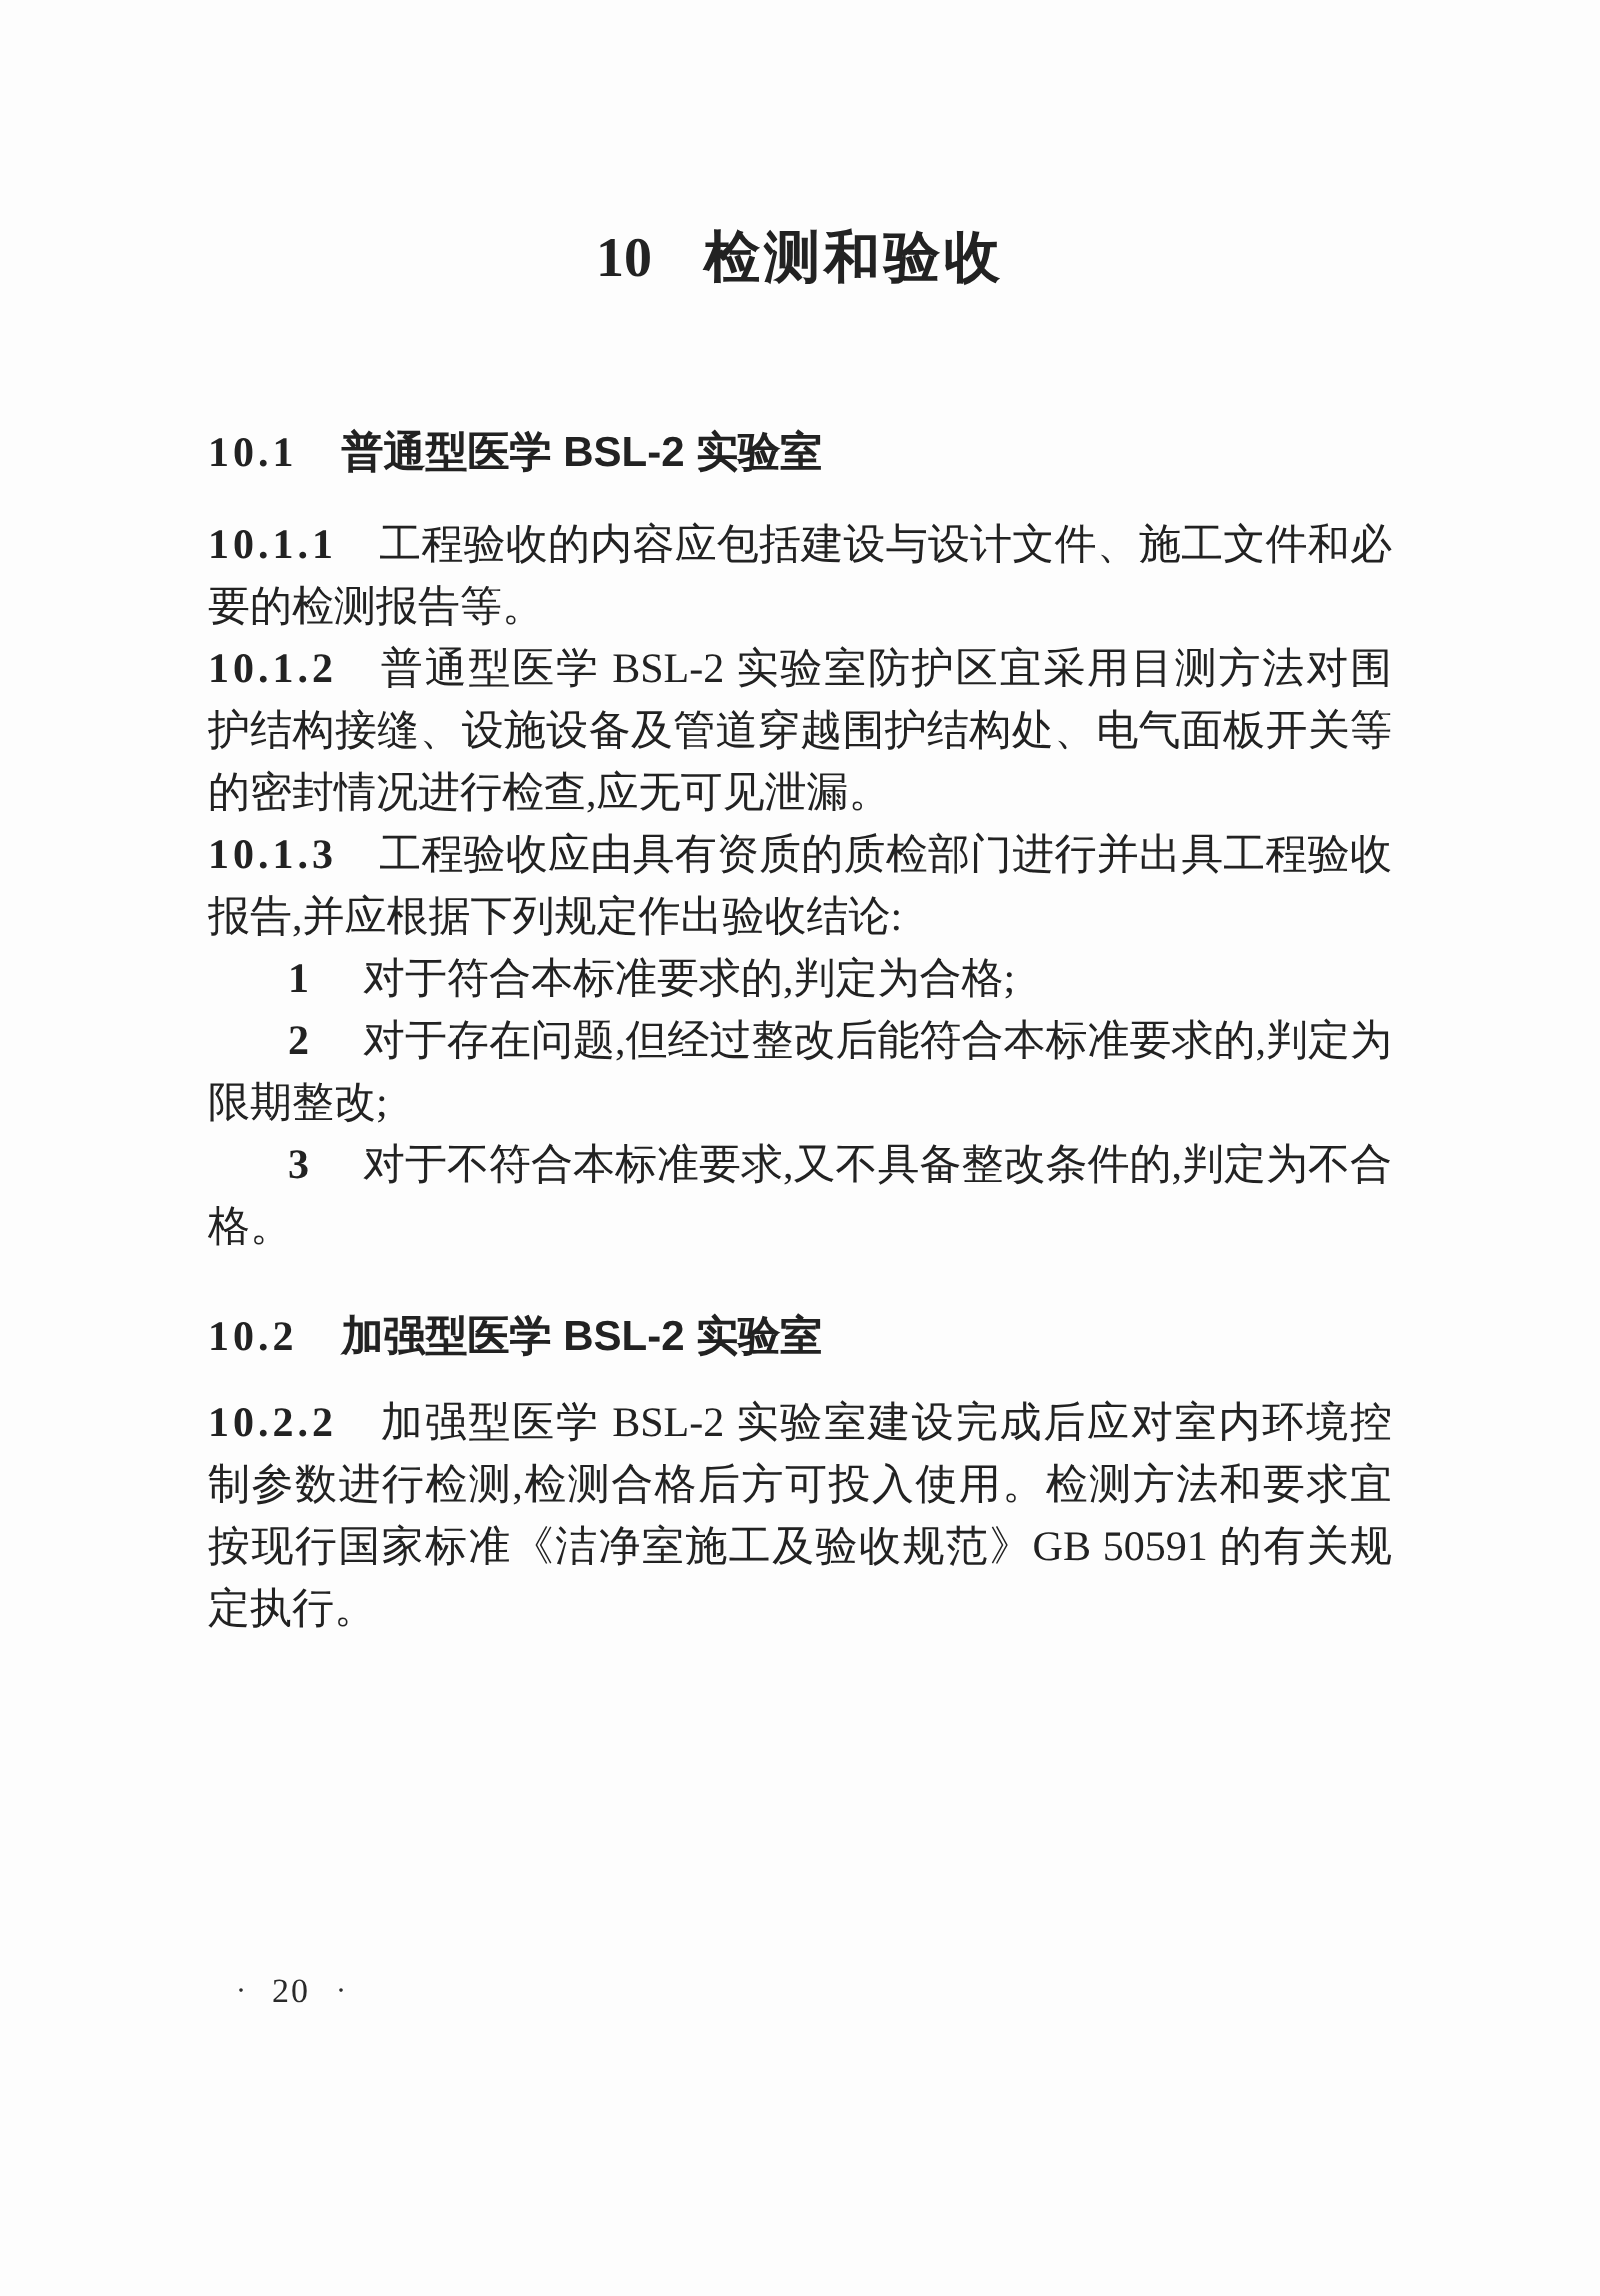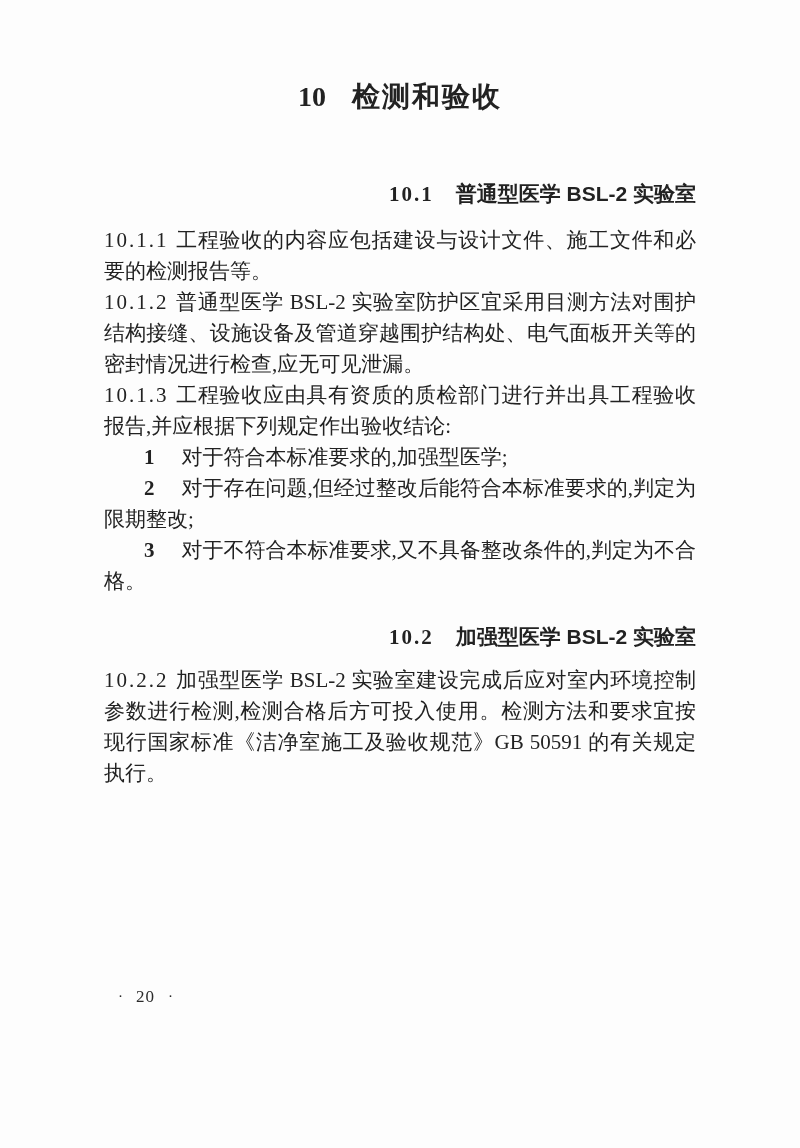--- a/index.html
+++ b/index.html
@@ -8,21 +8,21 @@
     background: #e8e8e8;
   }
   .page {
     position: relative;
     width: 800px;
     height: 1148px;
     margin: 0 auto;
     background: #fdfdfd;
     color: #222222;
     box-sizing: border-box;
-    padding: 80px 104px 0 104px;
+    padding: 112px 104px 0 104px;
     font-family: "Liberation Serif", "DejaVu Serif", serif;
     overflow: hidden;
   }
 
   
   .chapter-heading {
     text-align: center;
     font-weight: bold;
     font-size: 28px;
     line-height: 34px;
@@ -31,21 +31,21 @@
     font-family: "Liberation Sans", "DejaVu Sans", sans-serif;
   }
   .chapter-heading .ch-num {
     margin-right: 26px;
     letter-spacing: 0;
     font-family: "Liberation Serif", "DejaVu Serif", serif;
   }
 
   
   .section-heading {
-    text-align: right;
+    text-align: left;
     font-weight: bold;
     font-size: 21px;
     line-height: 31px;
     margin: 0;
     font-family: "Liberation Sans", "DejaVu Sans", sans-serif;
   }
   .section-heading .sec-num {
     margin-right: 22px;
     letter-spacing: 2px;
     font-family: "Liberation Serif", "DejaVu Serif", serif;
@@ -54,23 +54,23 @@
   .sh-2 { margin-top: 24px; margin-bottom: 12px; }
 
   
   .body-text p {
     margin: 0;
     font-size: 21px;
     line-height: 31px;
     text-align: justify;
   }
   .clause-num {
-    font-weight: normal;
+    font-weight: bold;
     letter-spacing: 2px;
-    margin-right: 7px;
+    margin-right: 21px;
     white-space: nowrap;
   }
   .list-item {
     text-indent: 40px;
   }
   .list-item .item-num {
     font-weight: bold;
     margin-right: 27px;
   }
 
@@ -110,21 +110,21 @@
     <p class="clause">
       <span class="clause-num">10.1.1</span><span class="clause-text">工程验收的内容应包括建设与设计文件、施工文件和必要的检测报告等。</span>
     </p>
     <p class="clause">
       <span class="clause-num">10.1.2</span><span class="clause-text">普通型医学 BSL-2 实验室防护区宜采用目测方法对围护结构接缝、设施设备及管道穿越围护结构处、电气面板开关等的密封情况进行检查,应无可见泄漏。</span>
     </p>
     <p class="clause">
       <span class="clause-num">10.1.3</span><span class="clause-text">工程验收应由具有资质的质检部门进行并出具工程验收报告,并应根据下列规定作出验收结论:</span>
     </p>
     <p class="list-item">
-      <span class="item-num">1</span><span class="item-text">对于符合本标准要求的,加强型医学;</span>
+      <span class="item-num">1</span><span class="item-text">对于符合本标准要求的,判定为合格;</span>
     </p>
     <p class="list-item">
       <span class="item-num">2</span><span class="item-text">对于存在问题,但经过整改后能符合本标准要求的,判定为限期整改;</span>
     </p>
     <p class="list-item">
       <span class="item-num">3</span><span class="item-text">对于不符合本标准要求,又不具备整改条件的,判定为不合格。</span>
     </p>
   </div>
 
   <h2 class="section-heading sh-2">

